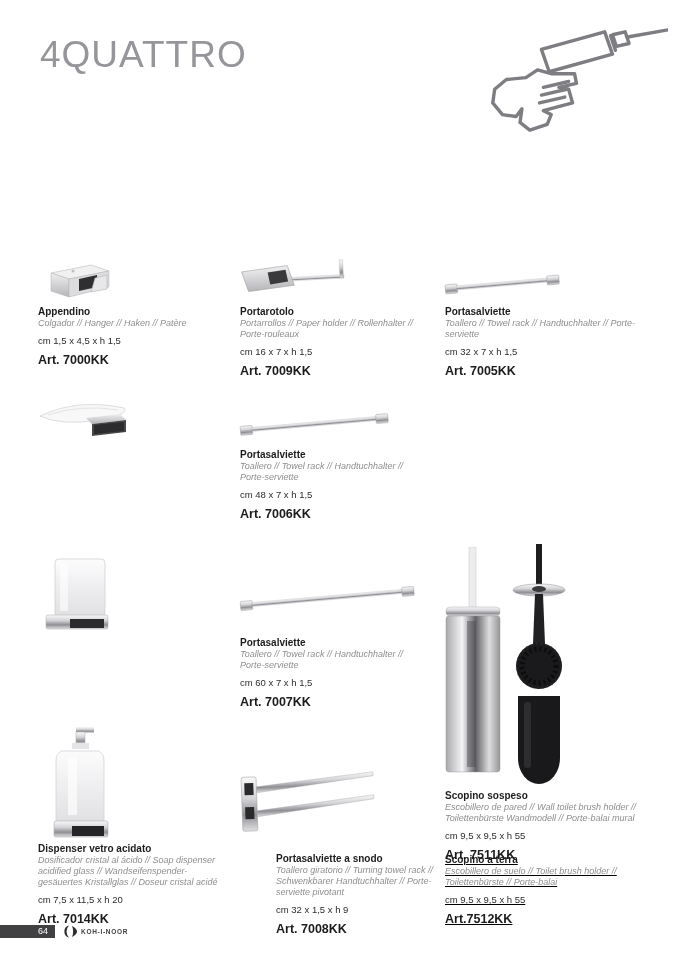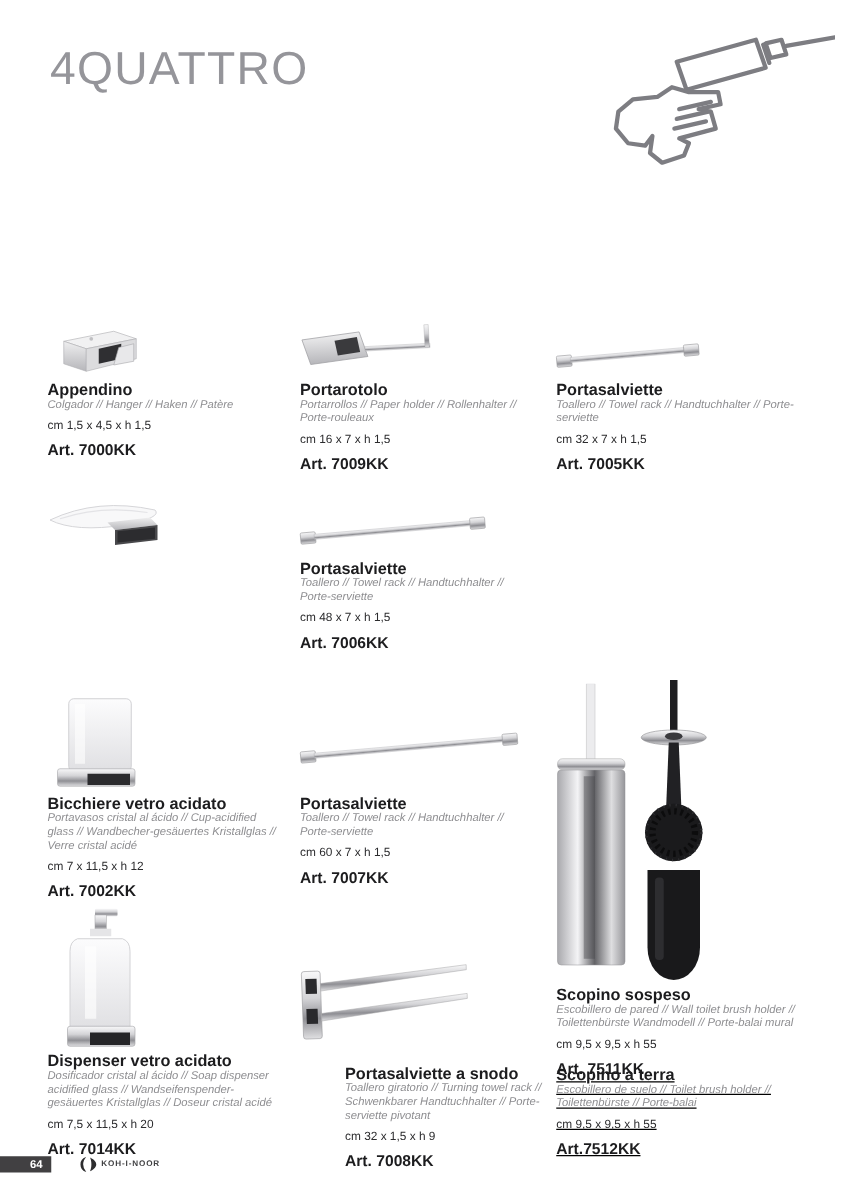--- a/index.html
+++ b/index.html
@@ -8,42 +8,42 @@
     font-family:"Liberation Sans",sans-serif;overflow:hidden;padding-left:24px;
   }
   .abs{position:absolute;}
   
   .title{
     left:40px;top:36px;font-size:37px;letter-spacing:1px;
     color:#95959a;font-weight:400;line-height:1;
   }
   
   .ptext{width:188px;}
-  .p-name{font-size:13px;font-weight:bold;color:#1c1c1e;line-height:11px;}
+  .p-name{font-size:10px;font-weight:bold;color:#1c1c1e;line-height:11px;}
   .p-trans{font-size:9px;font-style:italic;color:#8e8e91;line-height:11px;margin-top:1px;}
   .p-size{font-size:9.5px;color:#2c2c2e;margin-top:6px;line-height:11px;}
   .p-art{font-size:12.5px;font-weight:bold;color:#1c1c1e;margin-top:8px;line-height:13px;}
   
   .t0{left:38px;top:306px;}  .t1{left:240px;top:306px;} .t2{left:445px;top:306px;width:200px;}
   .t3{left:38px;top:449px;}  .t4{left:240px;top:449px;}
   .t5{left:38px;top:637px;}  .t6{left:240px;top:637px;}
   .t7{left:445px;top:790px;width:205px;}
   .t8{left:445px;top:854px;width:205px;text-decoration:underline;}
   .t9{left:38px;top:843px;}  .t10{left:240px;top:853px;margin-left:36px;}
   
   .i0{left:45px;top:259px;}  .i1{left:238px;top:257px;} .i2{left:443px;top:254px;}
   .i3{left:36px;top:392px;}  .i4{left:238px;top:392px;}
   .i5{left:40px;top:555px;}  .i6{left:238px;top:566px;}
   .i7{left:445px;top:547px;} .i8{left:508px;top:544px;}
   .i9{left:46px;top:725px;}  .i10{left:238px;top:769px;}
   .drill{left:483px;top:25px;}
   
   .footer-bar{
-    left:0;top:925px;width:41px;height:13px;background:#414042;
-    color:#ffffff;font-size:9px;font-weight:bold;text-align:right;
+    left:0;top:925px;width:55px;height:13px;background:#414042;
+    color:#ffffff;font-size:9px;font-weight:normal;text-align:right;
     line-height:13px;padding-right:7px;box-sizing:border-box;
   }
   .footer-logo{left:64px;top:925px;}
   .brand-text{
     left:81px;top:928px;font-size:6.5px;font-weight:bold;
     letter-spacing:0.7px;color:#3f3f41;line-height:8px;
   }
 </style>
 </head>
 <body>
@@ -209,26 +209,20 @@
   </div>
 
 
   <div class="abs ptext t4">
     <div class="p-name">Portasalviette</div>
     <div class="p-trans">Toallero // Towel rack // Handtuchhalter // Porte-serviette</div>
     <div class="p-size">cm 48 x 7 x h 1,5</div>
     <div class="p-art">Art. 7006KK</div>
   </div>
 
-  <div class="abs ptext t5">
-    <div class="p-name">Bicchiere vetro acidato</div>
-    <div class="p-trans">Portavasos cristal al ácido // Cup-acidified glass // Wandbecher-gesäuertes Kristallglas // Verre cristal acidé</div>
-    <div class="p-size">cm 7 x 11,5 x h 12</div>
-    <div class="p-art">Art. 7002KK</div>
-  </div>
 
   <div class="abs ptext t6">
     <div class="p-name">Portasalviette</div>
     <div class="p-trans">Toallero // Towel rack // Handtuchhalter // Porte-serviette</div>
     <div class="p-size">cm 60 x 7 x h 1,5</div>
     <div class="p-art">Art. 7007KK</div>
   </div>
 
   <div class="abs ptext t7">
     <div class="p-name">Scopino sospeso</div>

